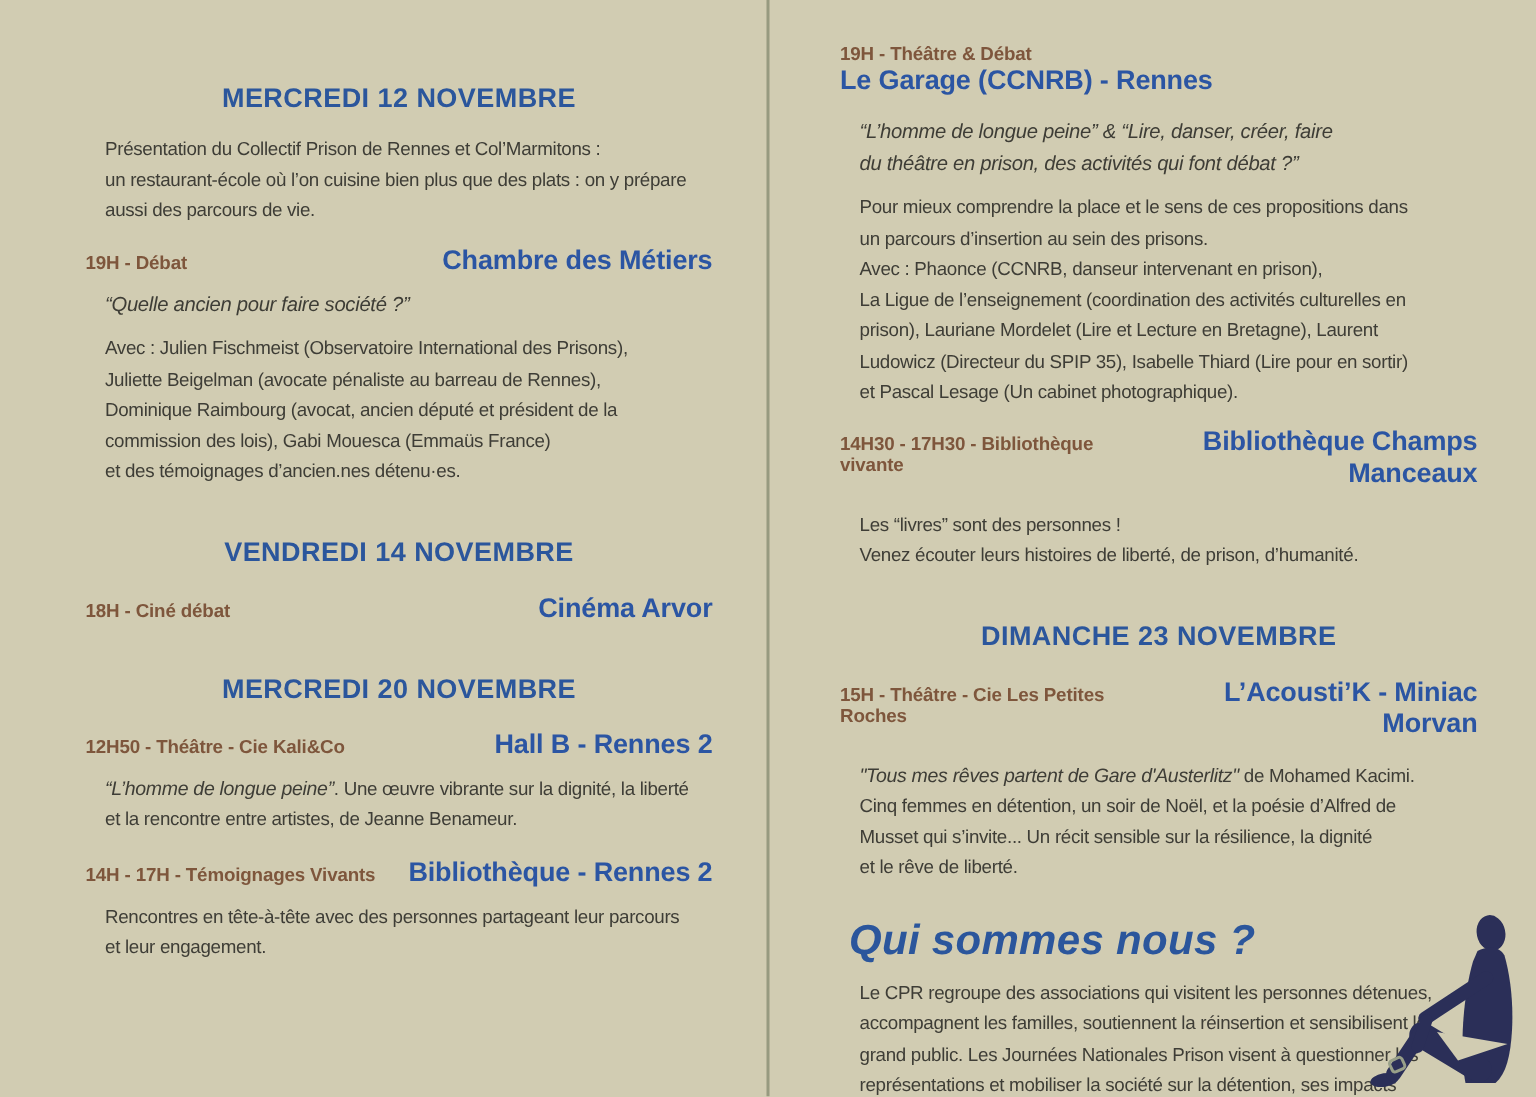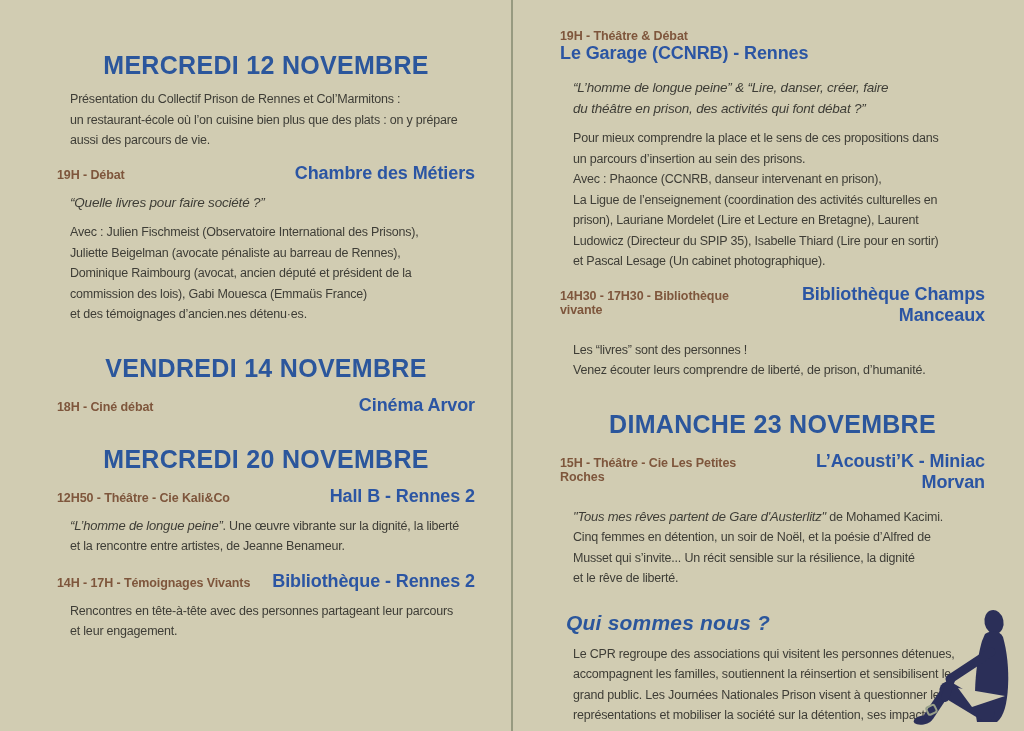--- a/index.html
+++ b/index.html
@@ -7,21 +7,21 @@
     width:1024px;height:731px;position:relative;overflow:hidden;
     background:#d1ccb2;
     font-family:"Liberation Sans","DejaVu Sans",sans-serif;
     color:#3e3d36;
   }
   .divider{position:absolute;left:511px;top:0;width:2px;height:731px;background:#8d9177;opacity:.85;}
   .col{position:absolute;top:0;}
   .col-left{left:57px;width:418px;}
   .col-right{left:560px;width:425px;}
   h1.day{
-    margin:28px 0 0;font-size:25px;font-weight:bold;color:#2b569c;
+    margin:28px 0 0;font-size:18px;font-weight:bold;color:#2b569c;
     text-align:center;letter-spacing:.3px;line-height:30px;
   }
   .col-left h1.day:first-child{margin-top:50px;}
   .event-head{
     display:flex;justify-content:space-between;align-items:baseline;margin-top:12px;
   }
   .time{font-size:12.5px;font-weight:bold;color:#7e563c;letter-spacing:-0.1px;}
   .loc{font-size:18px;font-weight:bold;color:#2b55a3;text-align:right;letter-spacing:-0.1px;}
   .quote{
     margin:9px 0 0 13px;font-size:13.5px;font-style:italic;line-height:20.5px;
@@ -29,21 +29,21 @@
   }
   .para{
     margin:9px 0 0 13px;font-size:12.5px;line-height:20.5px;
     white-space:pre-line;width:max-content;letter-spacing:-0.2px;
   }
   .para .ital{font-style:italic;font-size:13px;}
   .mt-lg{margin-top:16px;}
   .mt-md{margin-top:14px;}
   .col-right .event-first .event-head{margin-top:29px;flex-direction:column;}
   h2.about{
-    margin:22px 0 0 6px;font-size:21px;font-weight:bold;font-style:italic;
+    margin:22px 0 0 6px;font-size:28px;font-weight:bold;font-style:italic;
     color:#2b569c;letter-spacing:.2px;
   }
   .figure{position:absolute;right:6px;bottom:2px;width:112px;height:122px;}
 </style>
 </head>
 <body>
 
 <div class="divider"></div>
 
 <div class="col col-left">
@@ -54,21 +54,21 @@
     <p class="para">Présentation du Collectif Prison de Rennes et Col’Marmitons :
 un restaurant-école où l’on cuisine bien plus que des plats : on y prépare
 aussi des parcours de vie.</p>
   </div>
 
   <div class="event">
     <div class="event-head">
       <span class="time">19H - Débat</span>
       <span class="loc">Chambre des Métiers</span>
     </div>
-    <p class="quote">“Quelle livres pour faire société ?”</p>
+    <p class="quote">“Quelle ancien pour faire société ?”</p>
     <p class="para">Avec : Julien Fischmeist (Observatoire International des Prisons),
 Juliette Beigelman (avocate pénaliste au barreau de Rennes),
 Dominique Raimbourg (avocat, ancien député et président de la
 commission des lois), Gabi Mouesca (Emmaüs France)
 et des témoignages d’ancien.nes détenu·es.</p>
   </div>
 
   <h1 class="day">VENDREDI 14 NOVEMBRE</h1>
 
   <div class="event">
@@ -118,21 +118,21 @@
 et Pascal Lesage (Un cabinet photographique).</p>
   </div>
 
 
   <div class="event">
     <div class="event-head">
       <span class="time">14H30 - 17H30 - Bibliothèque vivante</span>
       <span class="loc">Bibliothèque Champs Manceaux</span>
     </div>
     <p class="para mt-md">Les “livres” sont des personnes !
-Venez écouter leurs comprendre de liberté, de prison, d’humanité.</p>
+Venez écouter leurs histoires de liberté, de prison, d’humanité.</p>
   </div>
 
   <h1 class="day">DIMANCHE 23 NOVEMBRE</h1>
 
   <div class="event">
     <div class="event-head">
       <span class="time">15H - Théâtre - Cie Les Petites Roches</span>
       <span class="loc">L’Acousti’K - Miniac Morvan</span>
     </div>
     <p class="para mt-md"><span class="ital">"Tous mes rêves partent de Gare d'Austerlitz"</span><span> de Mohamed Kacimi.

